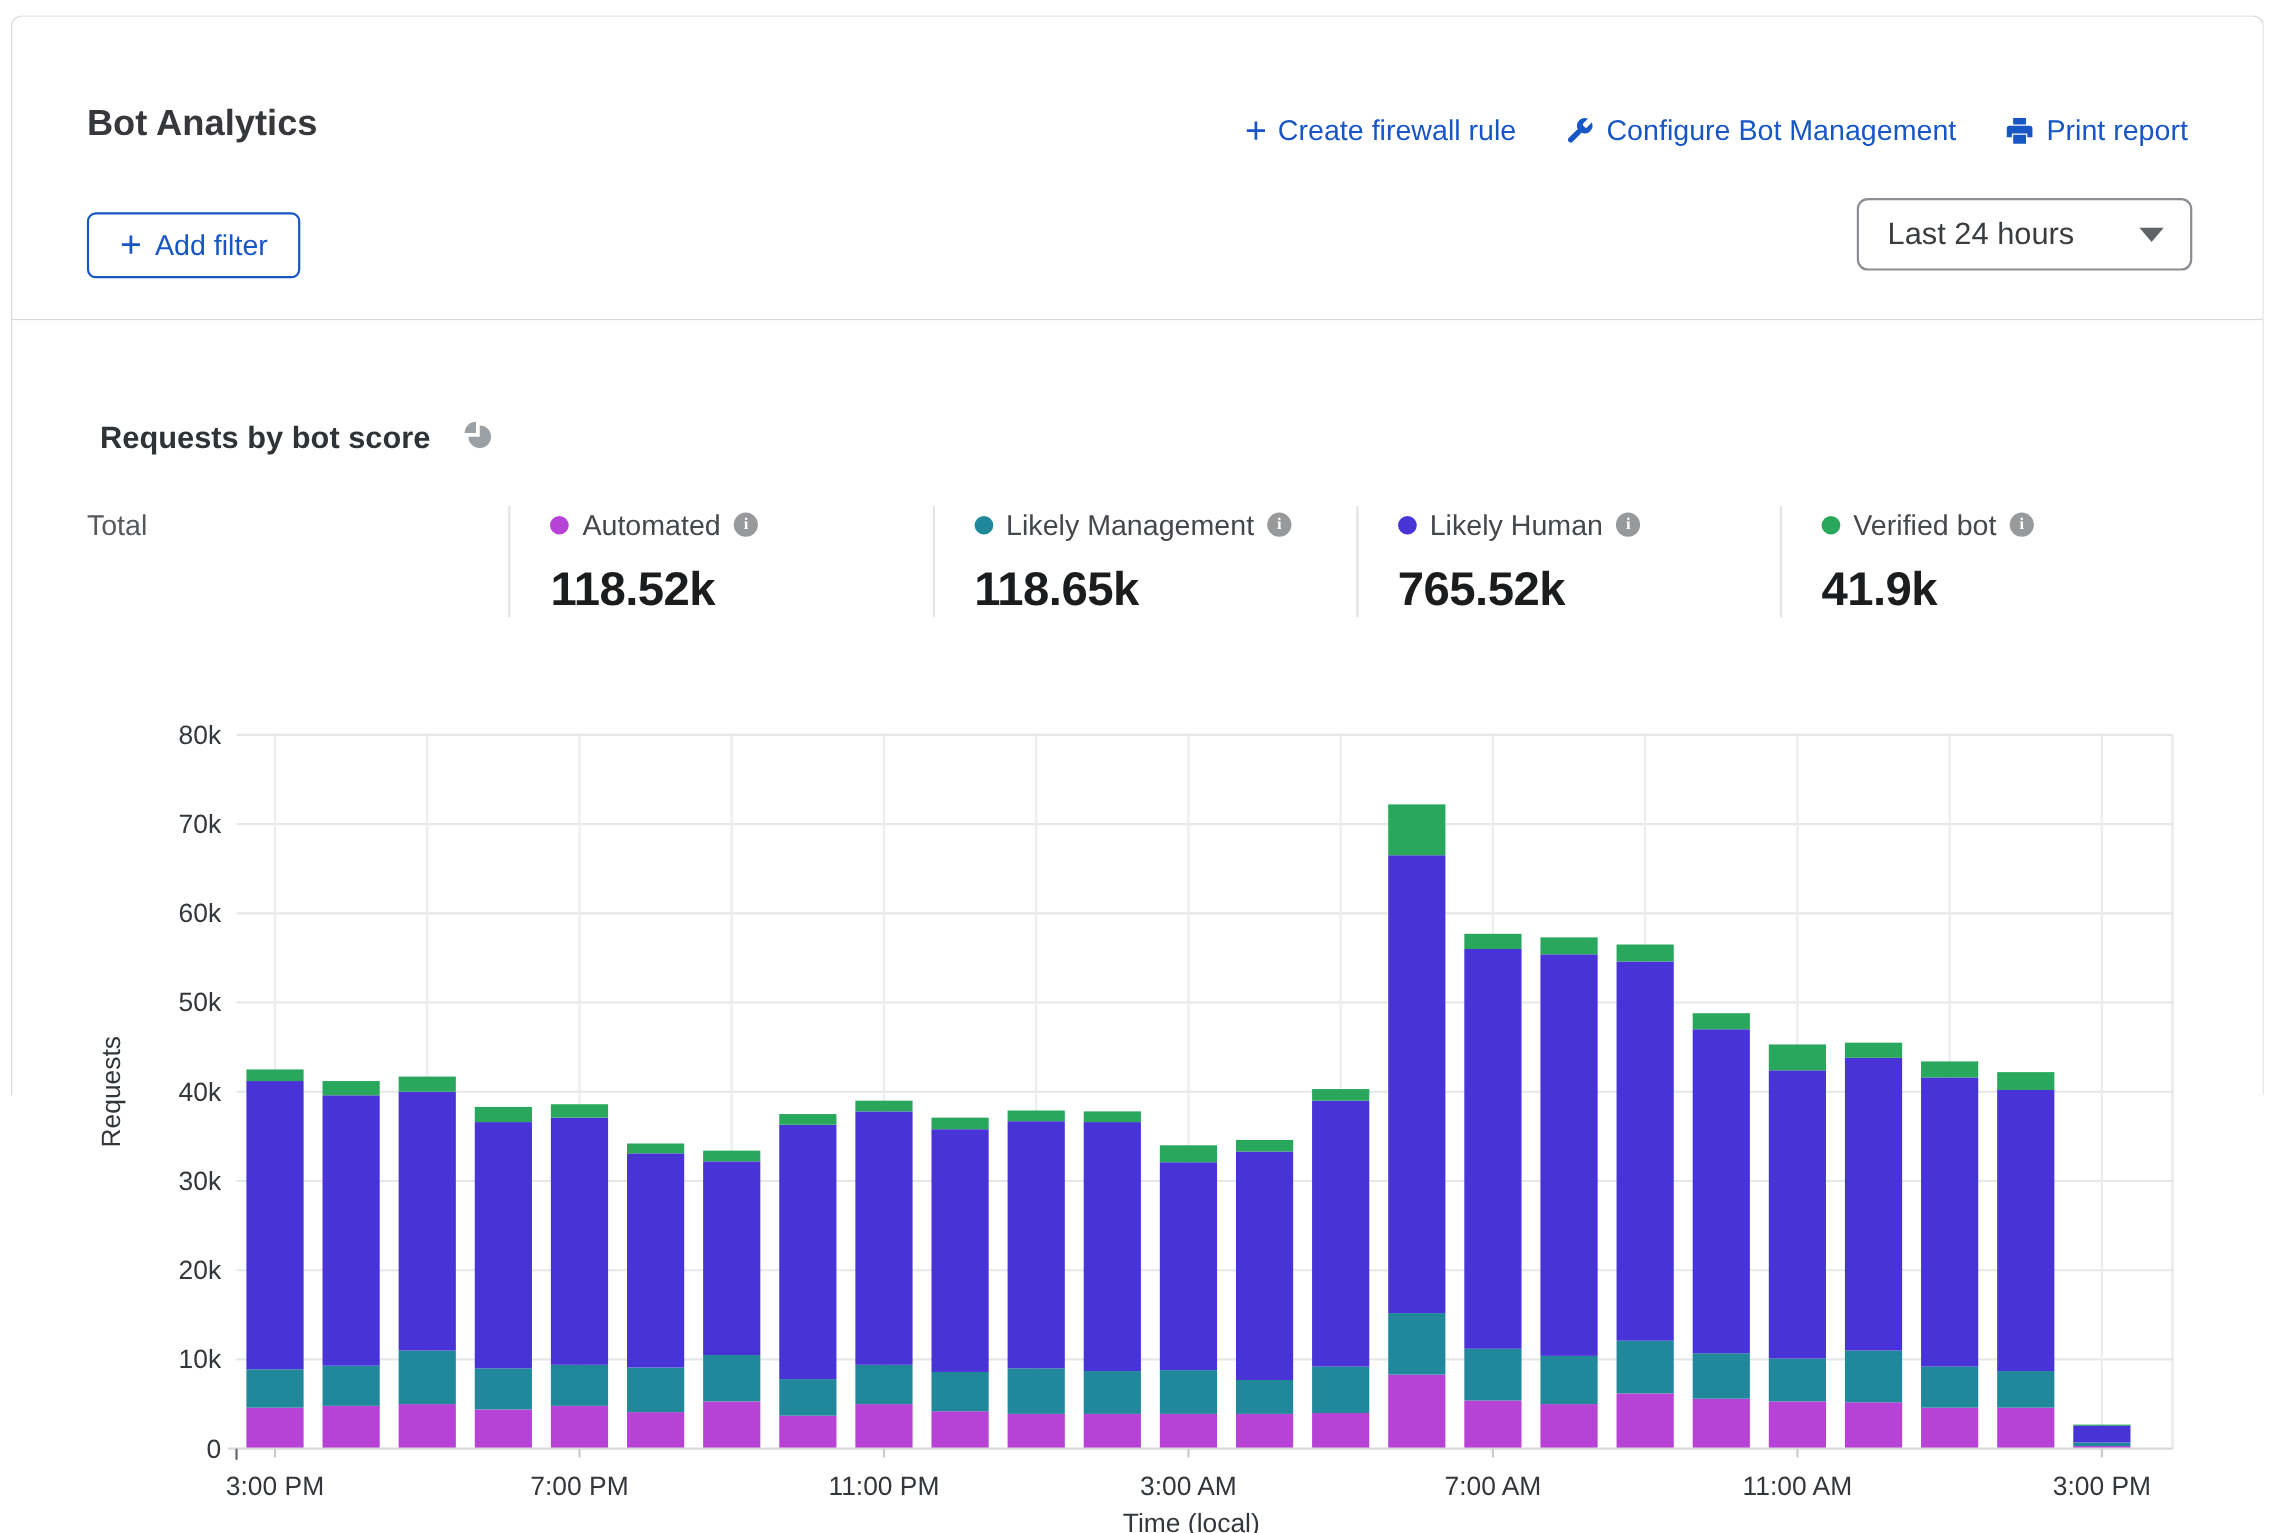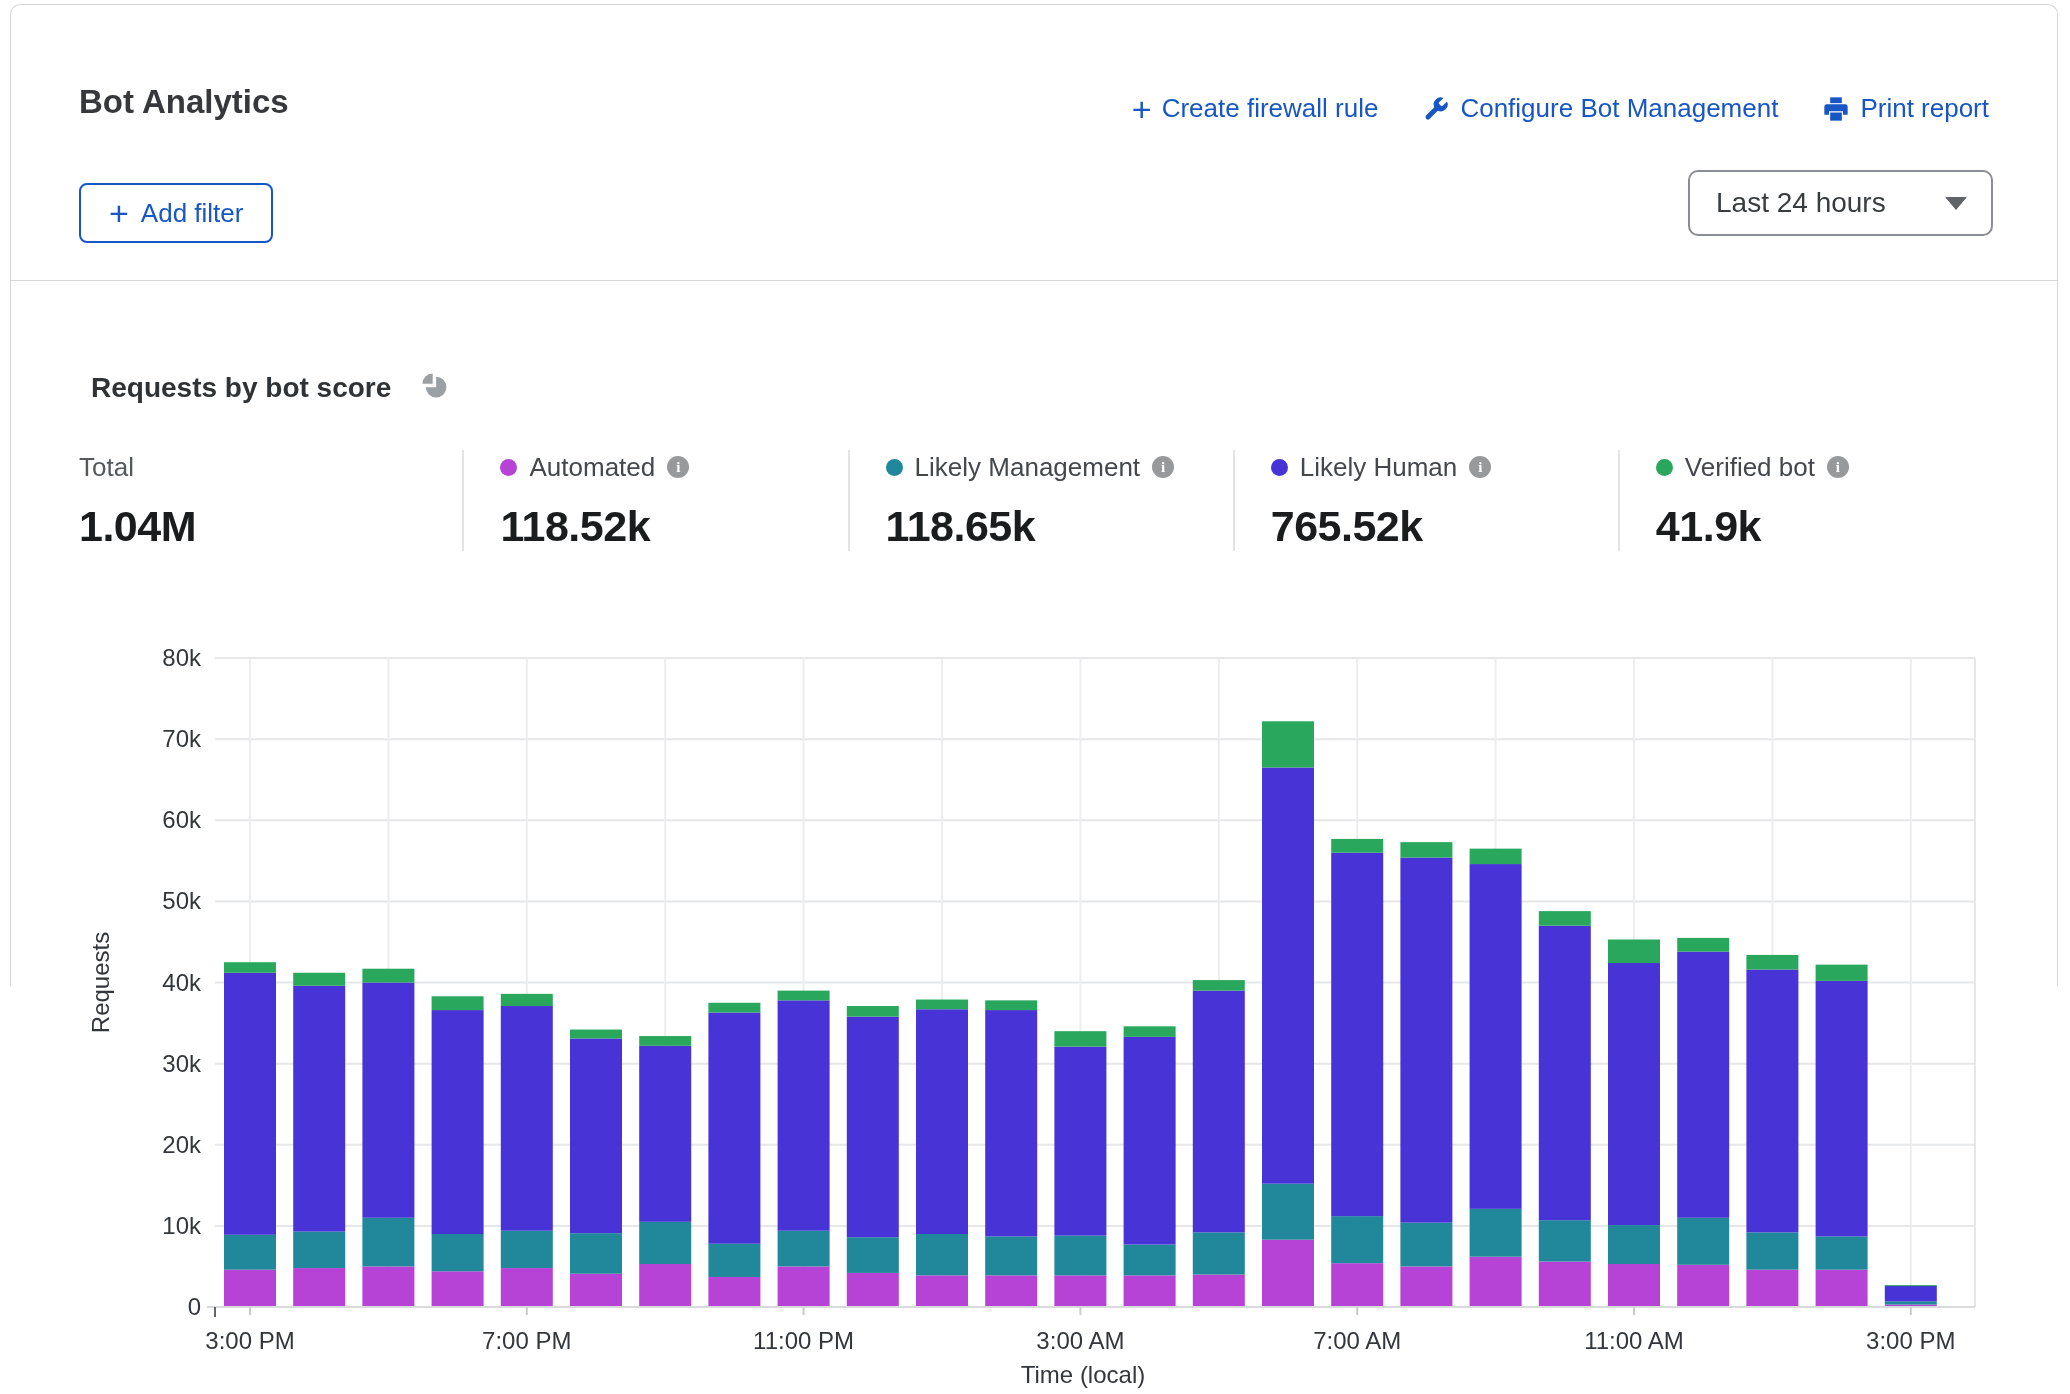--- a/index.html
+++ b/index.html
@@ -1,17 +1,17 @@
 <!DOCTYPE html>
 <html><head>
 <meta charset="utf-8">
 <style>
   html,body{margin:0;padding:0;background:#fff;}
   body{width:2070px;height:1394px;position:relative;font-family:"Liberation Sans","DejaVu Sans",sans-serif;color:#303336;}
-  .card{position:absolute;left:10px;top:4px;width:2048px;height:982px;background:#fff;
+  .card{position:absolute;left:10px;top:14px;width:2048px;height:982px;background:#fff;
         border:1px solid #d5d7d9;border-bottom:none;border-radius:10px 10px 0 0;box-sizing:border-box;}
   
   .page-title{position:absolute;left:68px;top:78px;font-size:33px;font-weight:700;color:#36383b;margin:0;}
   .actions{position:absolute;right:68px;top:88px;display:flex;align-items:center;gap:44px;}
   .action-link{display:flex;align-items:center;gap:10px;color:#1756c4;font-size:26px;font-weight:500;cursor:pointer;text-decoration:none;}
   .action-link svg{display:block;}
   .plus-glyph{font-size:34px;font-weight:500;line-height:26px;}
   .add-filter-btn{position:absolute;left:68px;top:178px;height:60px;padding:0 28px;display:flex;align-items:center;gap:12px;
         background:#fff;border:2px solid #1756c4;border-radius:8px;color:#1756c4;font-size:26px;font-weight:500;cursor:pointer;
         font-family:inherit;}
@@ -91,21 +91,20 @@
         <path d="M12 12 L3 12 A9 9 0 0 1 12 3 Z"></path>
       </svg>
     </span>
   </div>
 
   <div class="stats-row">
     <div class="stat-col">
       <div class="stat-label-row">
         <span class="stat-label total-label">Total</span>
       </div>
-      <div class="stat-value">1.04M</div>
     </div>
     <div class="stat-col">
       <div class="stat-label-row">
         <span class="legend-dot" style="background: rgb(183, 67, 214);"></span>
         <span class="stat-label">Automated</span>
         <span class="info-icon">i</span>
       </div>
       <div class="stat-value">118.52k</div>
     </div>
     <div class="stat-col">

